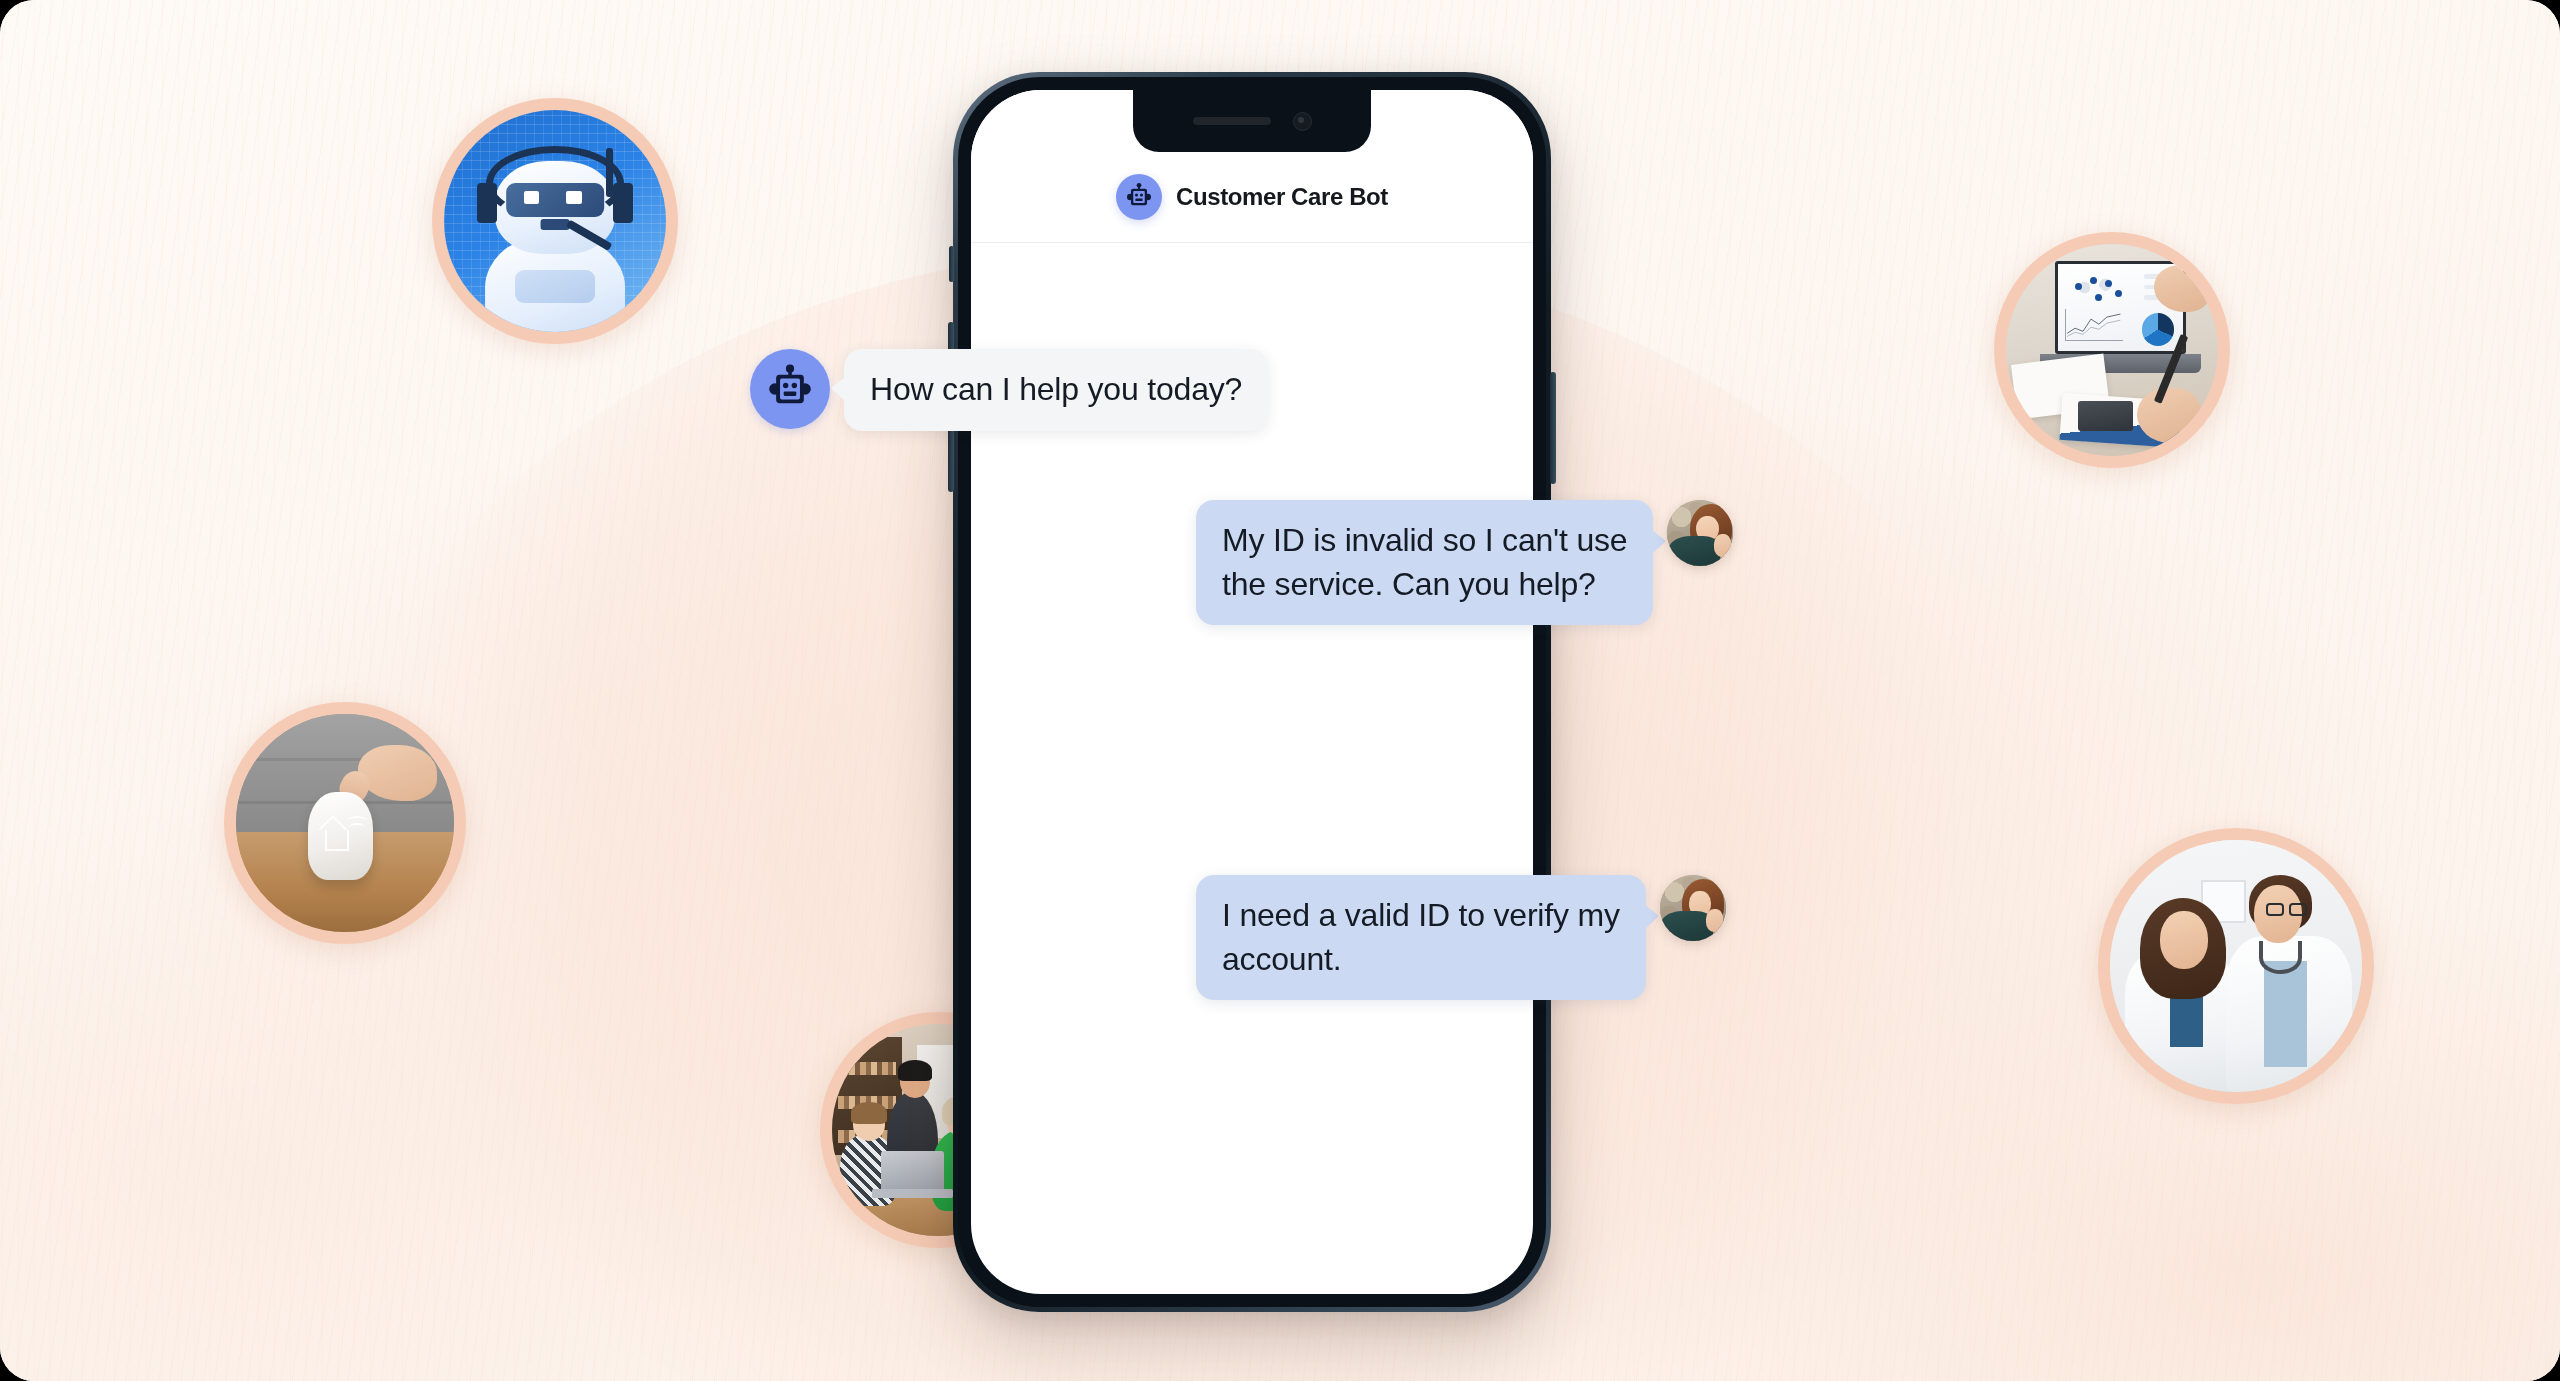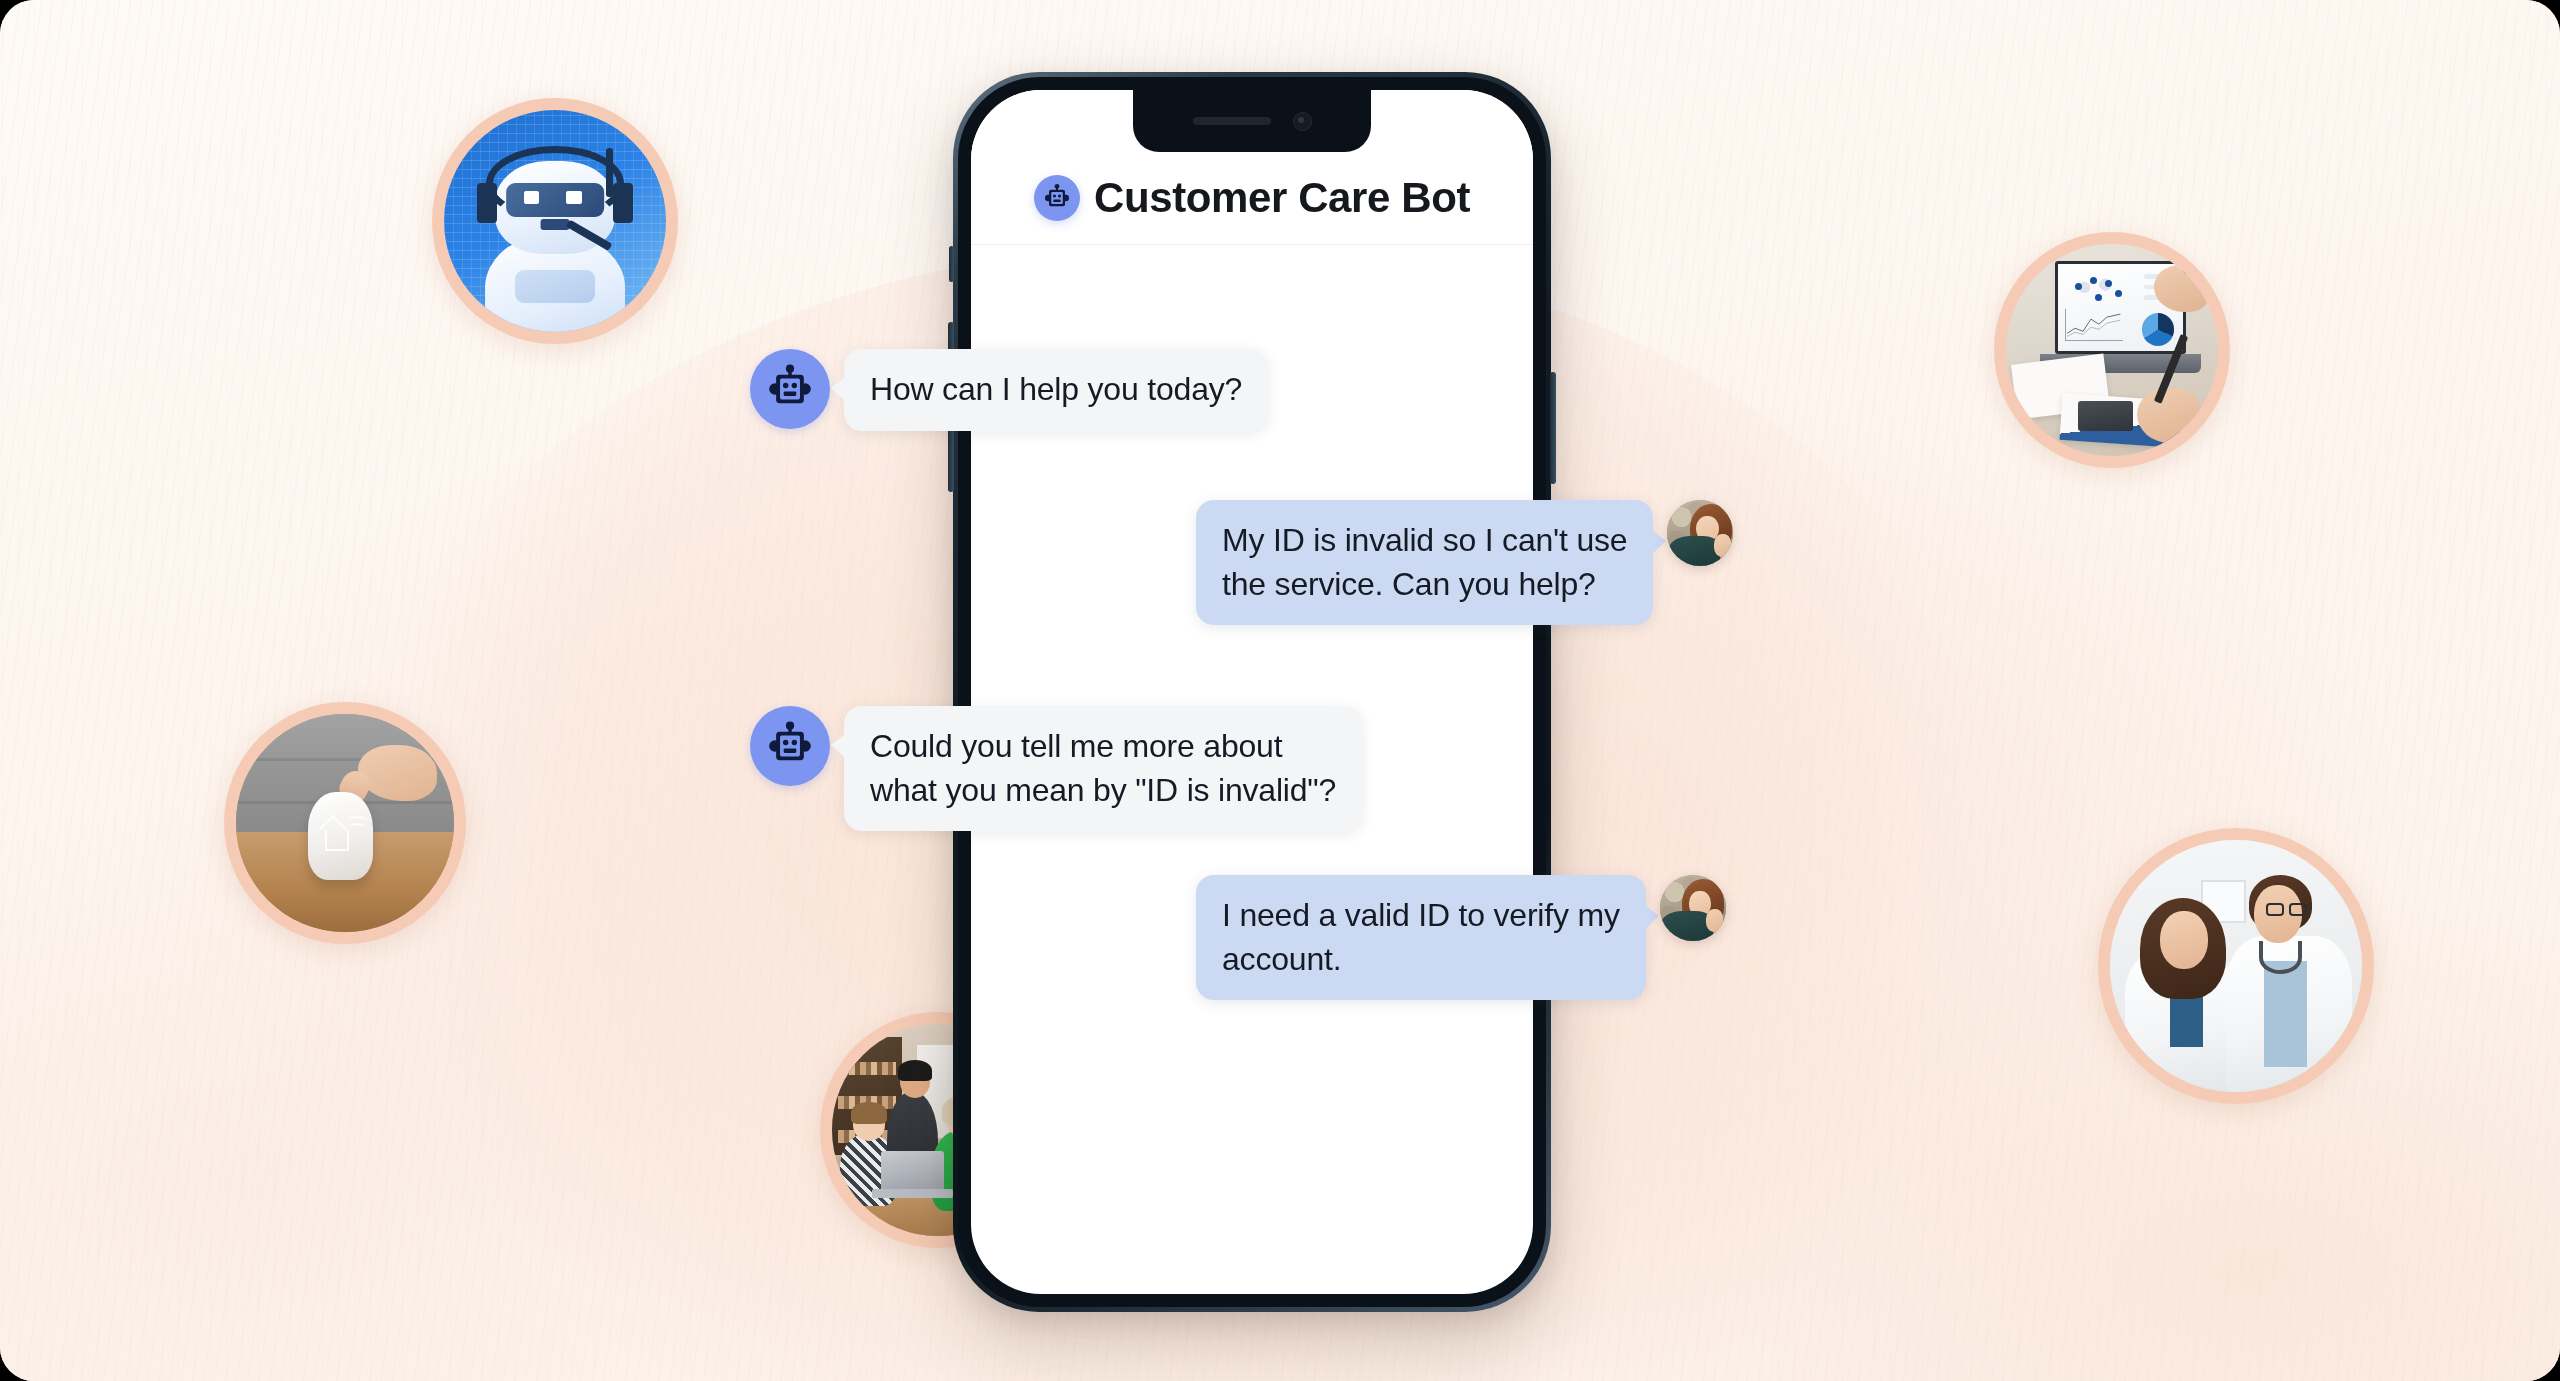--- a/index.html
+++ b/index.html
@@ -310,21 +310,21 @@
     padding: 84px 0 22px;
     display: flex;
     align-items: center;
     justify-content: center;
     gap: 14px;
     border-bottom: 1.5px solid #eceef1;
     background: #fff;
     z-index: 4;
   }
   .hdr-title {
-    font-size: 42px;
+    font-size: 24px;
     font-weight: 700;
     color: #15181d;
     letter-spacing: -0.4px;
   }
 
   
   .bot-avatar {
     border-radius: 50%;
     background: #7c95f0;
     display: flex;
@@ -609,37 +609,20 @@
 the service. Can you help?</div>
     <div class="user-avatar">
       <div class="ua-bg"></div>
       <div class="ua-hair"></div>
       <div class="ua-face"></div>
       <div class="ua-body"></div>
       <div class="ua-arm"></div>
     </div>
   </div>
 
-  <div class="msg-row bot" style="left:750px; top:706px;">
-    <div class="bot-avatar lg">
-      <svg viewBox="0 0 24 24" fill="#101a3d" aria-hidden="true">
-        <circle cx="12" cy="2.6" r="1.9"></circle>
-        <rect x="11.2" y="3.6" width="1.6" height="2.2"></rect>
-        <circle cx="5" cy="12" r="2.6"></circle>
-        <circle cx="19" cy="12" r="2.6"></circle>
-        <rect x="5.6" y="5.4" width="12.8" height="13.2" rx="1.6"></rect>
-        <rect x="7.4" y="7.2" width="9.2" height="9.6" rx="0.8" fill="#7c95f0"></rect>
-        <circle cx="10" cy="10.4" r="1.25" fill="#101a3d"></circle>
-        <circle cx="14" cy="10.4" r="1.25" fill="#101a3d"></circle>
-        <rect x="9.1" y="13.1" width="5.8" height="2.1" rx="0.5" fill="#101a3d"></rect>
-      </svg>
-    </div>
-    <div class="bubble bot">Could you tell me more about
-what you mean by "ID is invalid"?</div>
-  </div>
 
   <div class="msg-row user" style="left:1196px; top:875px;">
     <div class="bubble user">I need a valid ID to verify my
 account.</div>
     <div class="user-avatar">
       <div class="ua-bg"></div>
       <div class="ua-hair"></div>
       <div class="ua-face"></div>
       <div class="ua-body"></div>
       <div class="ua-arm"></div>

